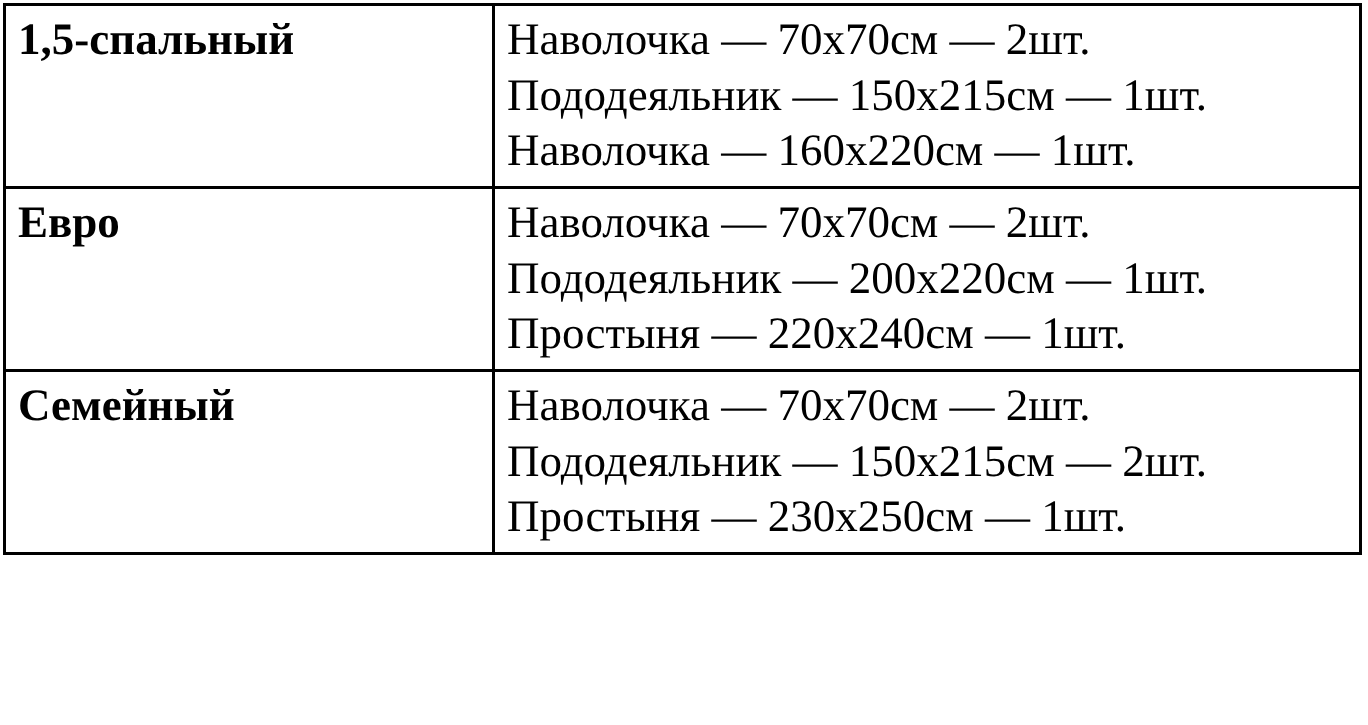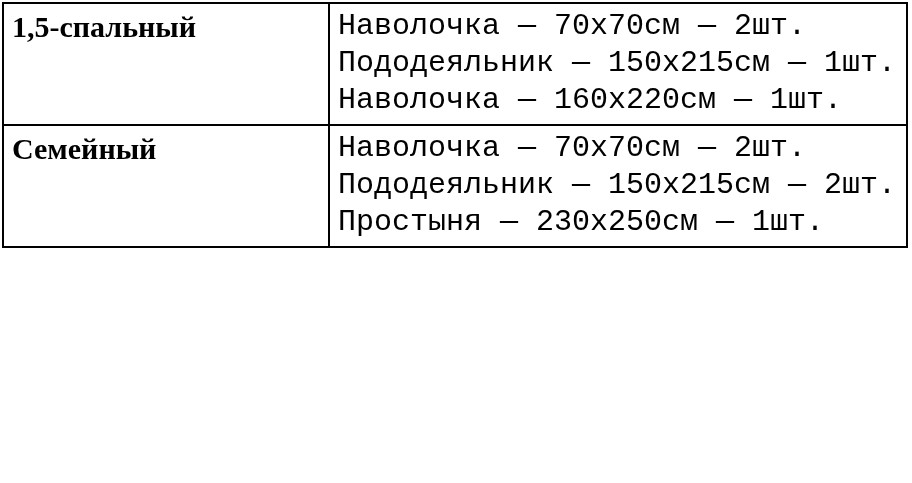--- a/index.html
+++ b/index.html
@@ -32,38 +32,45 @@
   }
   td.size-cell {
     width: 308px;
     font-weight: bold;
   }
   td.items-cell {
     padding-left: 9px;
   }
   .item-line {
     white-space: nowrap;
-    font-family: Liberation Mono, monospace;
   }
 </style>
 </head>
 <body>
 
 <div class="page">
   <table class="bedding-table">
     <tbody>
       <tr>
         <td class="size-cell">1,5-спальный</td>
         <td class="items-cell">
           <div class="item-line">Наволочка — 70x70см — 2шт.</div>
           <div class="item-line">Пододеяльник — 150x215см — 1шт.</div>
           <div class="item-line">Наволочка — 160x220см — 1шт.</div>
         </td>
       </tr>
       <tr>
+        <td class="size-cell">Евро</td>
+        <td class="items-cell">
+          <div class="item-line">Наволочка — 70x70см — 2шт.</div>
+          <div class="item-line">Пододеяльник — 200x220см — 1шт.</div>
+          <div class="item-line">Простыня — 220x240см — 1шт.</div>
+        </td>
+      </tr>
+      <tr>
         <td class="size-cell">Семейный</td>
         <td class="items-cell">
           <div class="item-line">Наволочка — 70x70см — 2шт.</div>
           <div class="item-line">Пододеяльник — 150x215см — 2шт.</div>
           <div class="item-line">Простыня — 230x250см — 1шт.</div>
         </td>
       </tr>
     </tbody>
   </table>
 </div>

